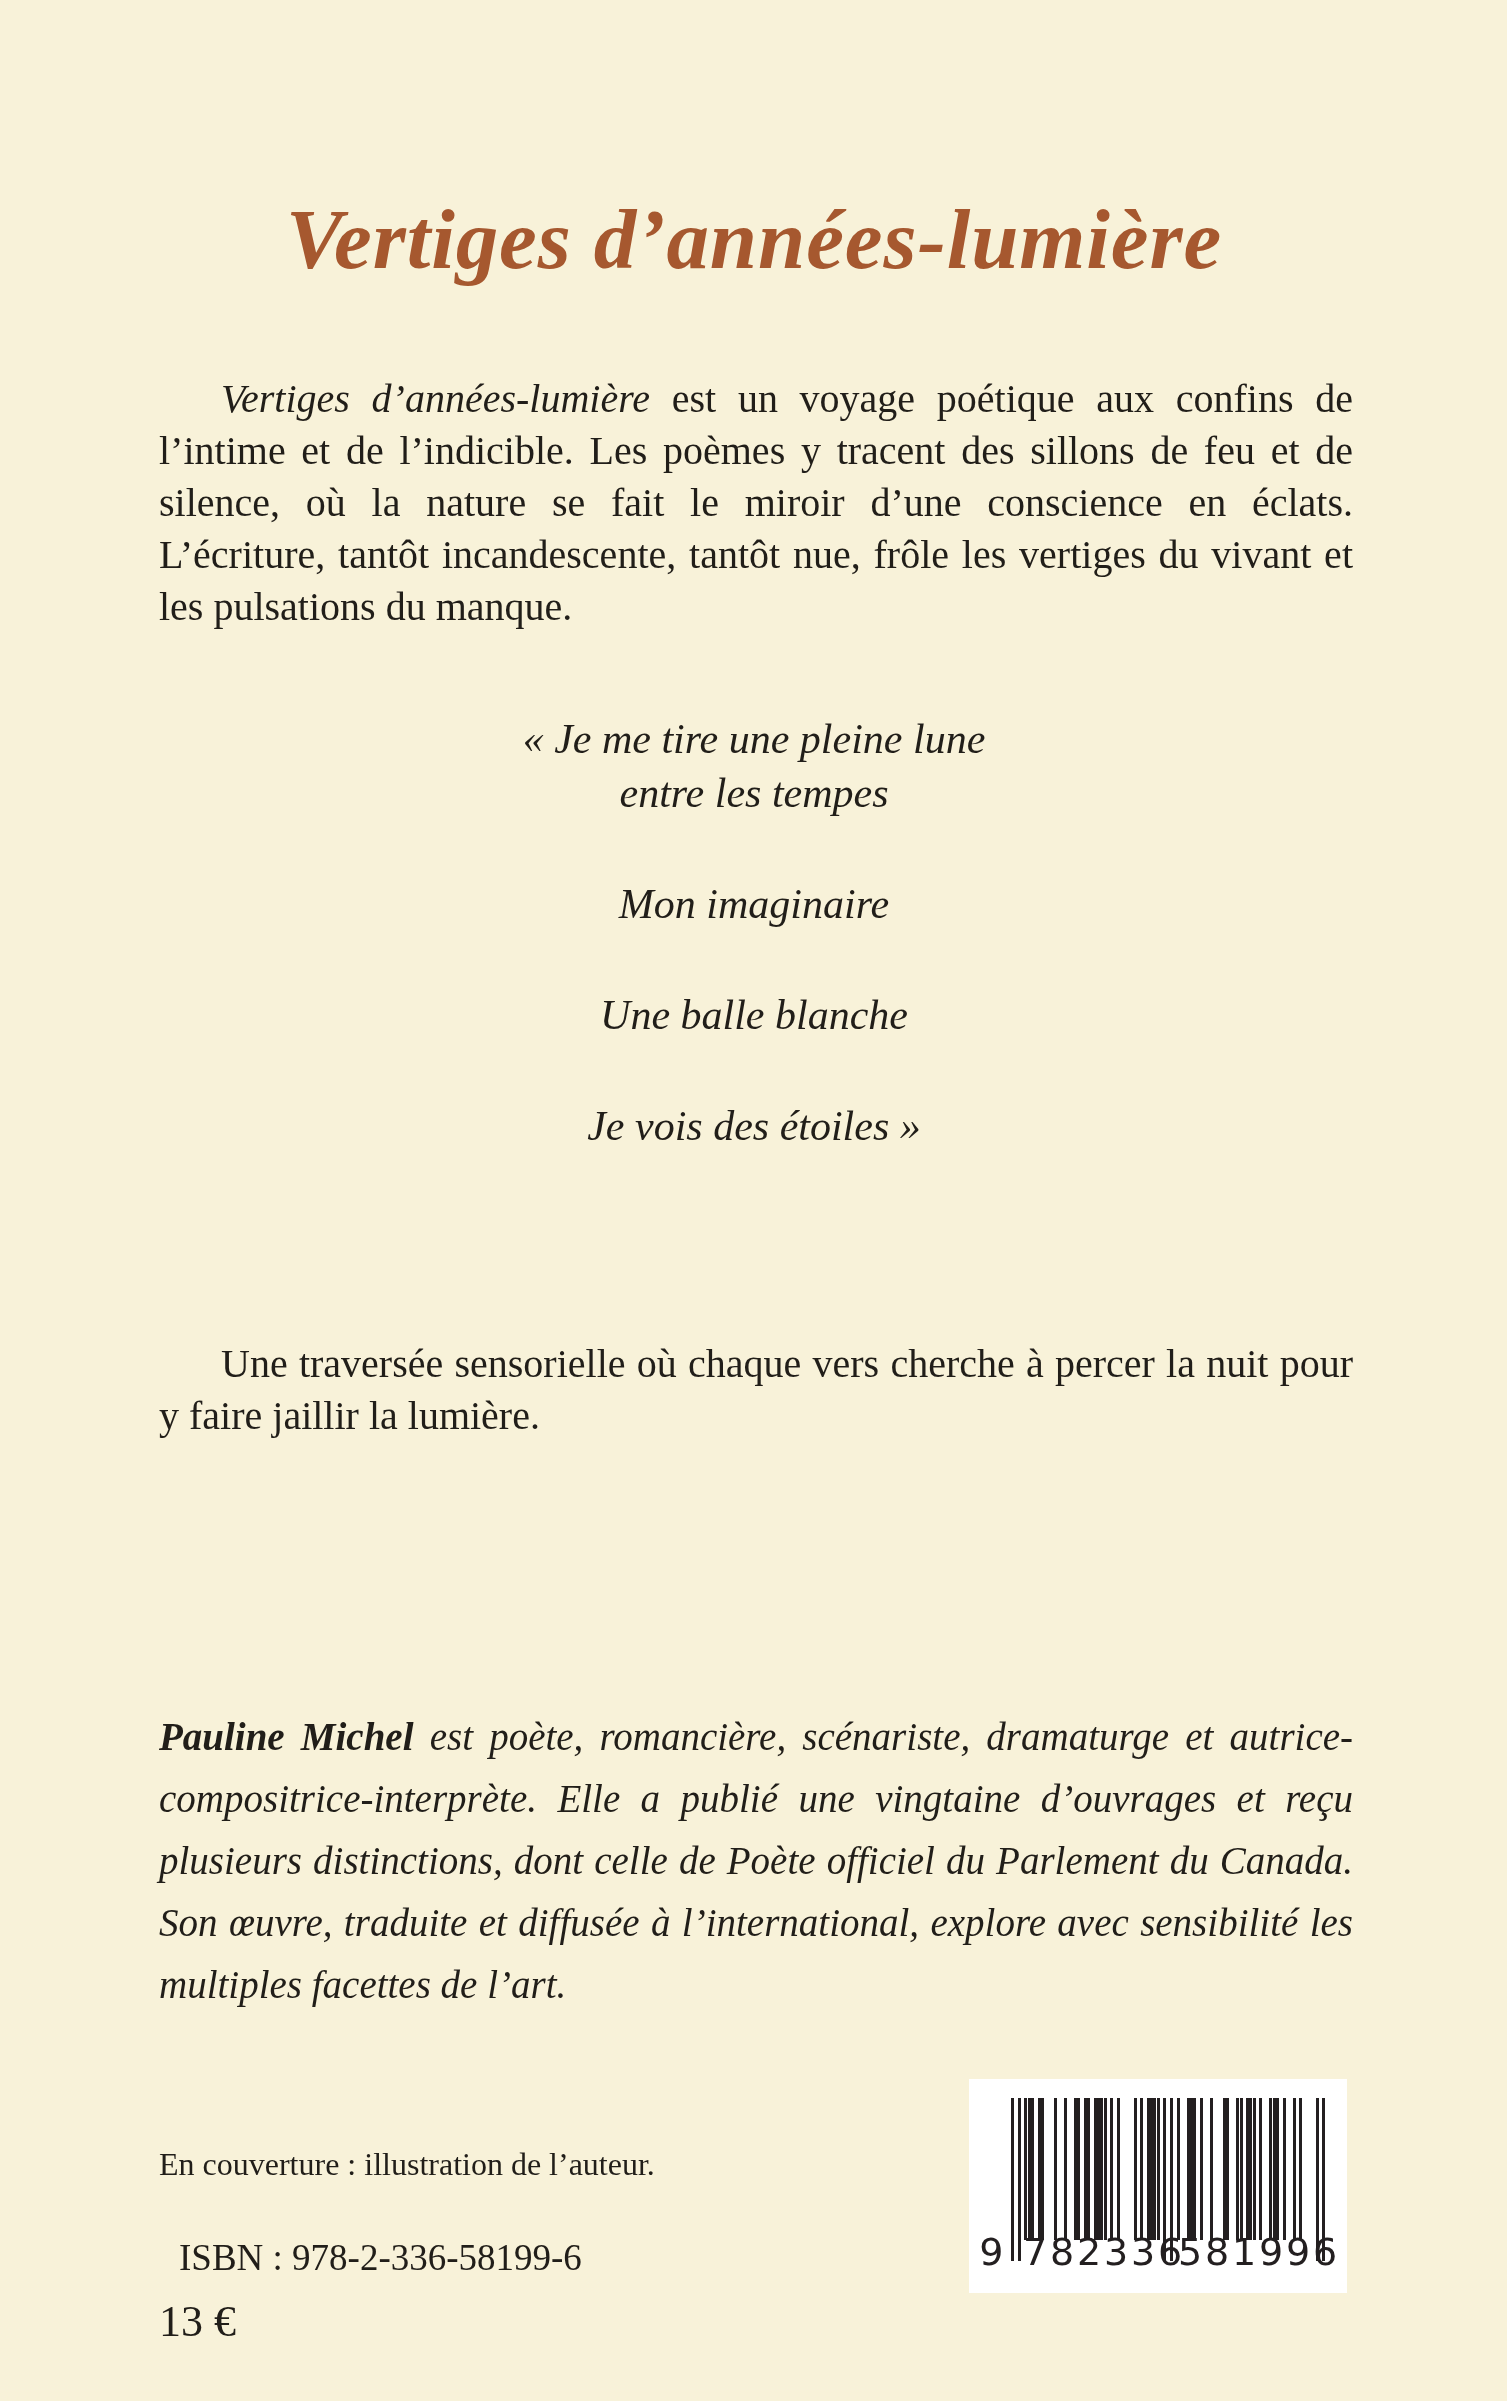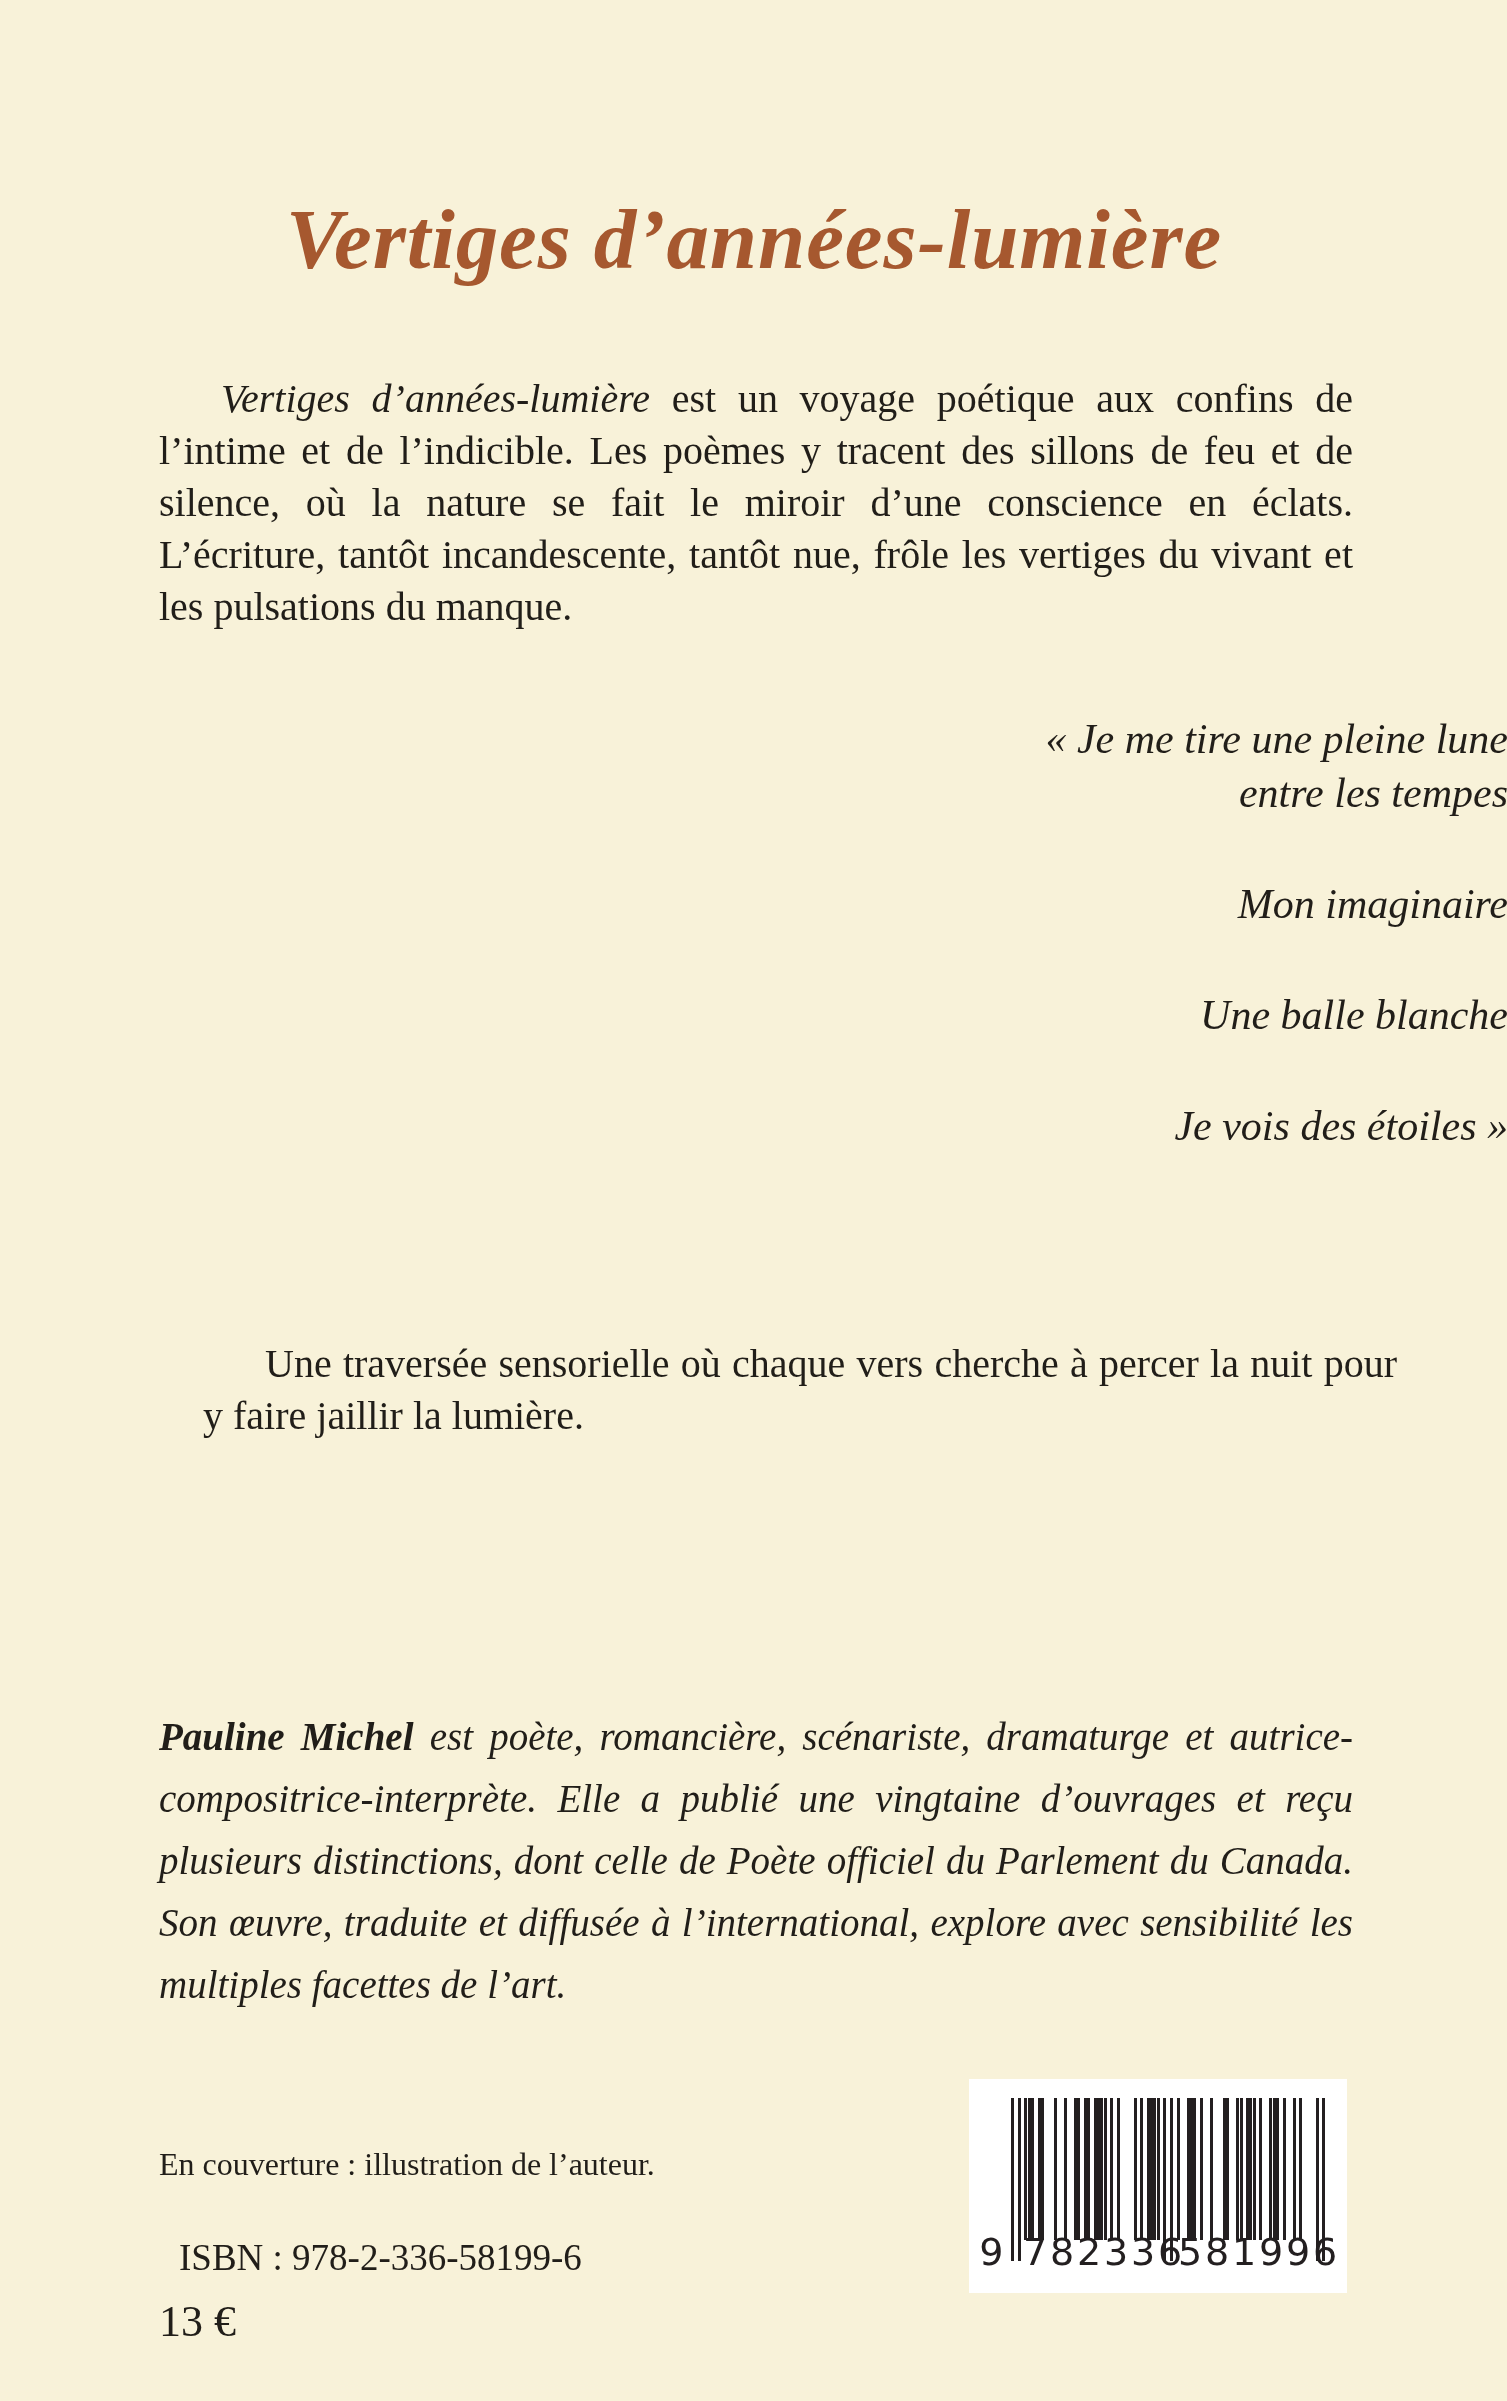--- a/index.html
+++ b/index.html
@@ -29,28 +29,28 @@
   .body-par {
     position: absolute;
     left: 159px;
     width: 1194px;
     font-size: 40px;
     line-height: 52px;
     text-align: justify;
     text-indent: 62px;
   }
   .synopsis { top: 333px; }
-  .closing  { top: 1298px; margin-left: 44px; }
+  .closing  { top: 1298px; }
 
   .poem {
     position: absolute;
     top: 712px;
     left: 0;
     width: 100%;
-    text-align: right;
+    text-align: center;
     font-style: italic;
     font-size: 42px;
     line-height: 54px;
   }
   .poem .stanza-gap { margin-top: 57px; }
 
   .bio {
     position: absolute;
     left: 159px;
     top: 1667px;

